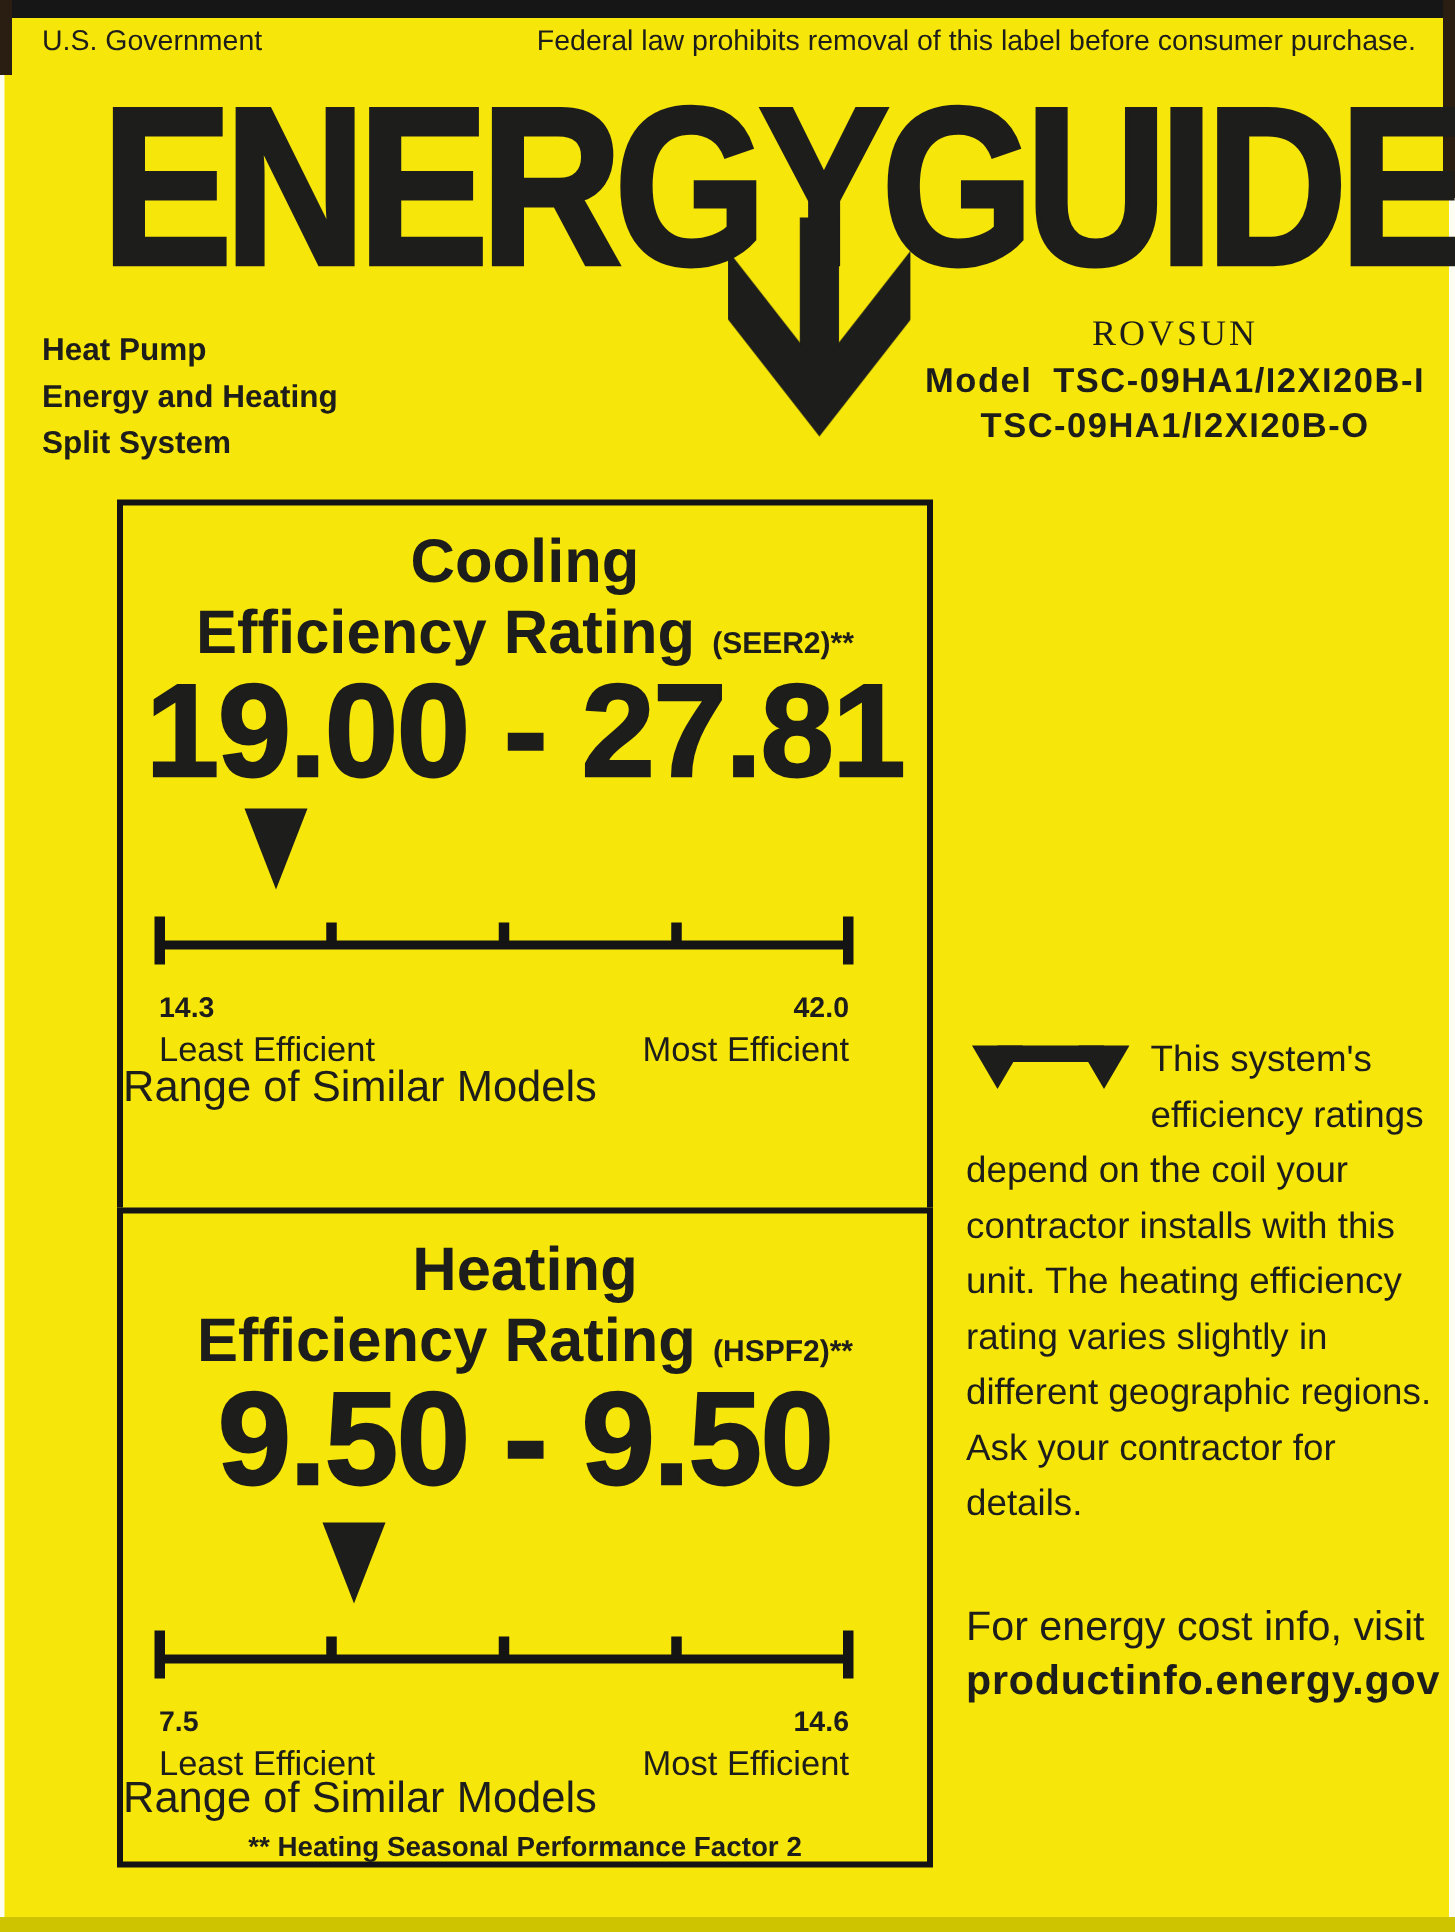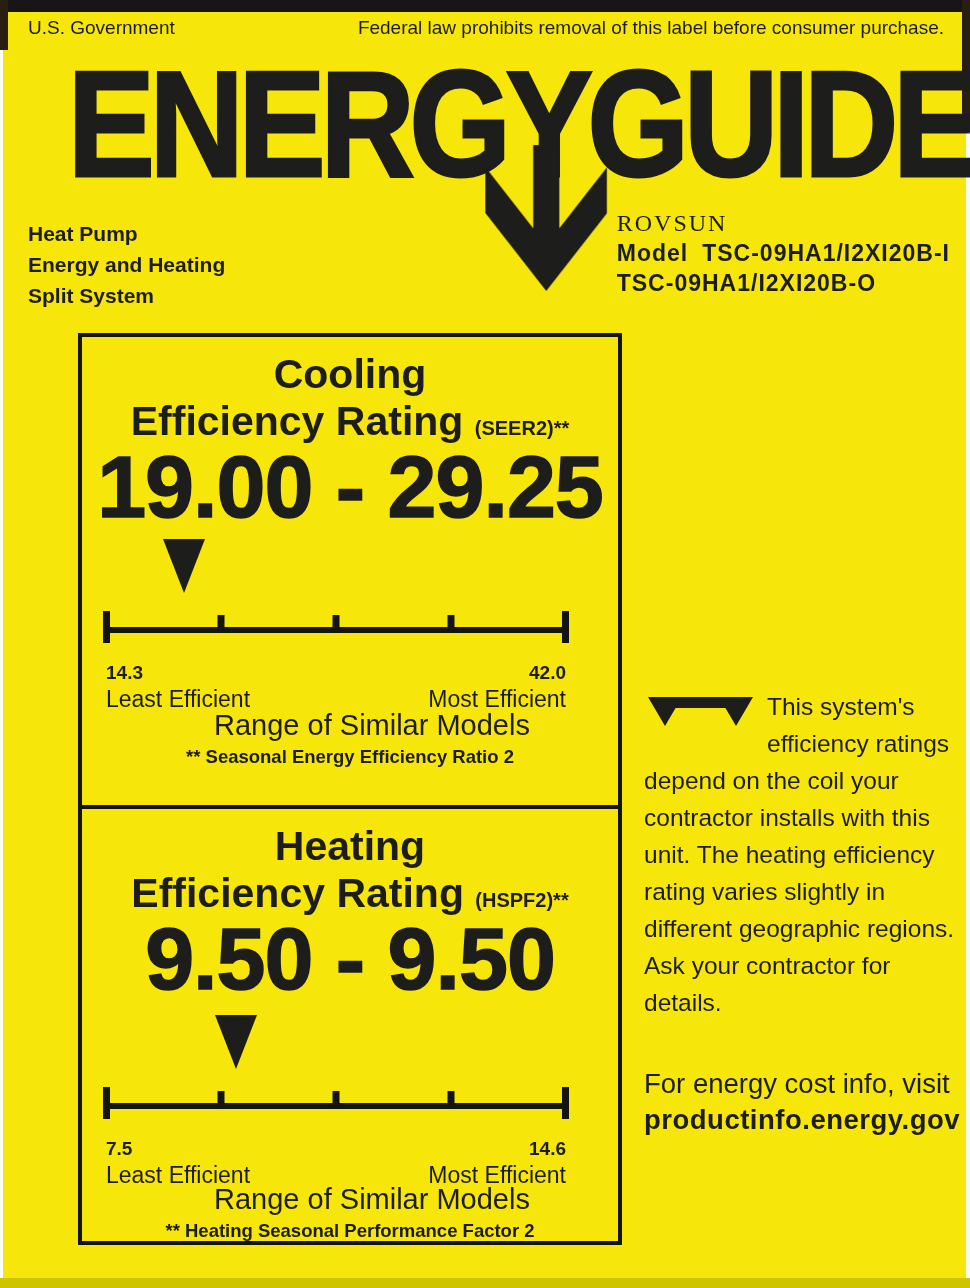--- a/index.html
+++ b/index.html
@@ -26,21 +26,21 @@
     position:absolute;top:48px;left:0;width:100%;text-align:center;
     font-weight:bold;font-size:150px;line-height:152px;letter-spacing:-6px;
     -webkit-text-stroke:3px #1d1d1b; white-space:nowrap;
   }
   .logo-inner{display:inline-block;transform:scaleX(0.87);transform-origin:50% 0;}
   .y-wrap{position:relative;display:inline-block;}
   .logo-arrow{position:absolute;left:50%;top:97px;margin-left:-70px;}
 
   
   .product{position:absolute;top:218px;left:28px;font-size:21px;font-weight:bold;line-height:31px;}
-  .brandblock{position:absolute;top:208px;right:20px;text-align:left;line-height:30px;}
+  .brandblock{position:absolute;top:208px;right:20px;text-align:center;line-height:30px;}
   .brand{font-family:"Liberation Serif", serif;font-size:24px;letter-spacing:2px;}
   .modelline{font-size:23px;font-weight:bold;letter-spacing:1px;}
   .model-label{margin-right:14px;}
 
   
   .ratebox{position:absolute;left:78px;width:544px;border:4px solid #141414;background:#f7e60a;}
   .box-cooling{top:333px;height:522px;}
   .box-heating{top:805px;height:440px;}
   .bx-title{position:absolute;top:14px;left:0;width:100%;text-align:center;font-size:41px;font-weight:bold;}
   .bx-rating{position:absolute;top:61px;left:0;width:100%;text-align:center;font-size:41px;font-weight:bold;}
@@ -56,21 +56,21 @@
   .scale-line{position:absolute;top:88px;left:0;width:100%;height:6px;background:#141414;}
   .tick-end{position:absolute;top:72px;width:7px;height:32px;background:#141414;}
   .tick-end.left{left:-3px;} .tick-end.right{right:-3px;}
   .tick-mid{position:absolute;top:76px;width:7px;height:13px;background:#141414;transform:translateX(-50%);}
   .scale-labels{position:absolute;left:24px;width:460px;}
   .sl-cooling{top:322px;} .sl-heating{top:326px;}
   .sc-num{font-size:19px;font-weight:bold;line-height:27px;}
   .sc-txt{font-size:23px;line-height:26px;}
   .sc-left{position:absolute;left:0;top:0;text-align:left;}
   .sc-right{position:absolute;right:0;top:0;text-align:right;}
-  .bx-range{position:absolute;left:0;width:100%;text-align:center;font-size:29px;padding-left:44px;}
+  .bx-range{position:absolute;left:0;width:100%;font-size:29px;}
   .rg-cooling{top:372px;} .rg-heating{top:374px;}
   .bx-foot{position:absolute;left:0;width:100%;text-align:center;font-size:18.5px;font-weight:bold;}
   .ft-cooling{top:409px;} .ft-heating{top:411px;}
 
   
   .note{position:absolute;top:688px;left:644px;width:316px;font-size:24.5px;line-height:37px;}
   .note-icon{float:left;margin:6px 14px 0 4px;}
   .energyinfo{position:absolute;top:1066px;left:644px;font-size:27.5px;line-height:36px;}
   .energyinfo .bold{font-weight:bold;letter-spacing:0.5px;}
 </style>
@@ -109,42 +109,41 @@
     <div class="modelline"><span class="model-label">Model</span><span>TSC-09HA1/I2XI20B-I</span></div>
     <div class="modelline">TSC-09HA1/I2XI20B-O</div>
   </div>
 
   <div class="ratebox box-cooling">
     <div class="bx-title">Cooling</div>
     <div class="bx-rating">
       <span>Efficiency Rating</span>
       <span class="code">(SEER2)**</span>
     </div>
-    <div class="bx-value">19.00 - 29.25</div>
+    <div class="bx-value">19.00 - 27.81</div>
     <div class="scale-area sa-cooling">
       <div class="marker" style="left: 16.9675%;"></div>
       <div class="scale-line"></div>
       <div class="tick-end left"></div>
       <div class="tick-end right"></div>
       <div class="tick-mid" style="left:25%"></div>
       <div class="tick-mid" style="left:50%"></div>
       <div class="tick-mid" style="left:75%"></div>
     </div>
     <div class="scale-labels sl-cooling">
       <div class="sc-left">
         <div class="sc-num">14.3</div>
         <div class="sc-txt">Least Efficient</div>
       </div>
       <div class="sc-right">
         <div class="sc-num">42.0</div>
         <div class="sc-txt">Most Efficient</div>
       </div>
     </div>
     <div class="bx-range rg-cooling">Range of Similar Models</div>
-    <div class="bx-foot ft-cooling">** Seasonal Energy Efficiency Ratio 2</div>
   </div>
 
   <div class="ratebox box-heating">
     <div class="bx-title">Heating</div>
     <div class="bx-rating">
       <span>Efficiency Rating</span>
       <span class="code">(HSPF2)**</span>
     </div>
     <div class="bx-value">9.50 - 9.50</div>
     <div class="scale-area sa-heating">

